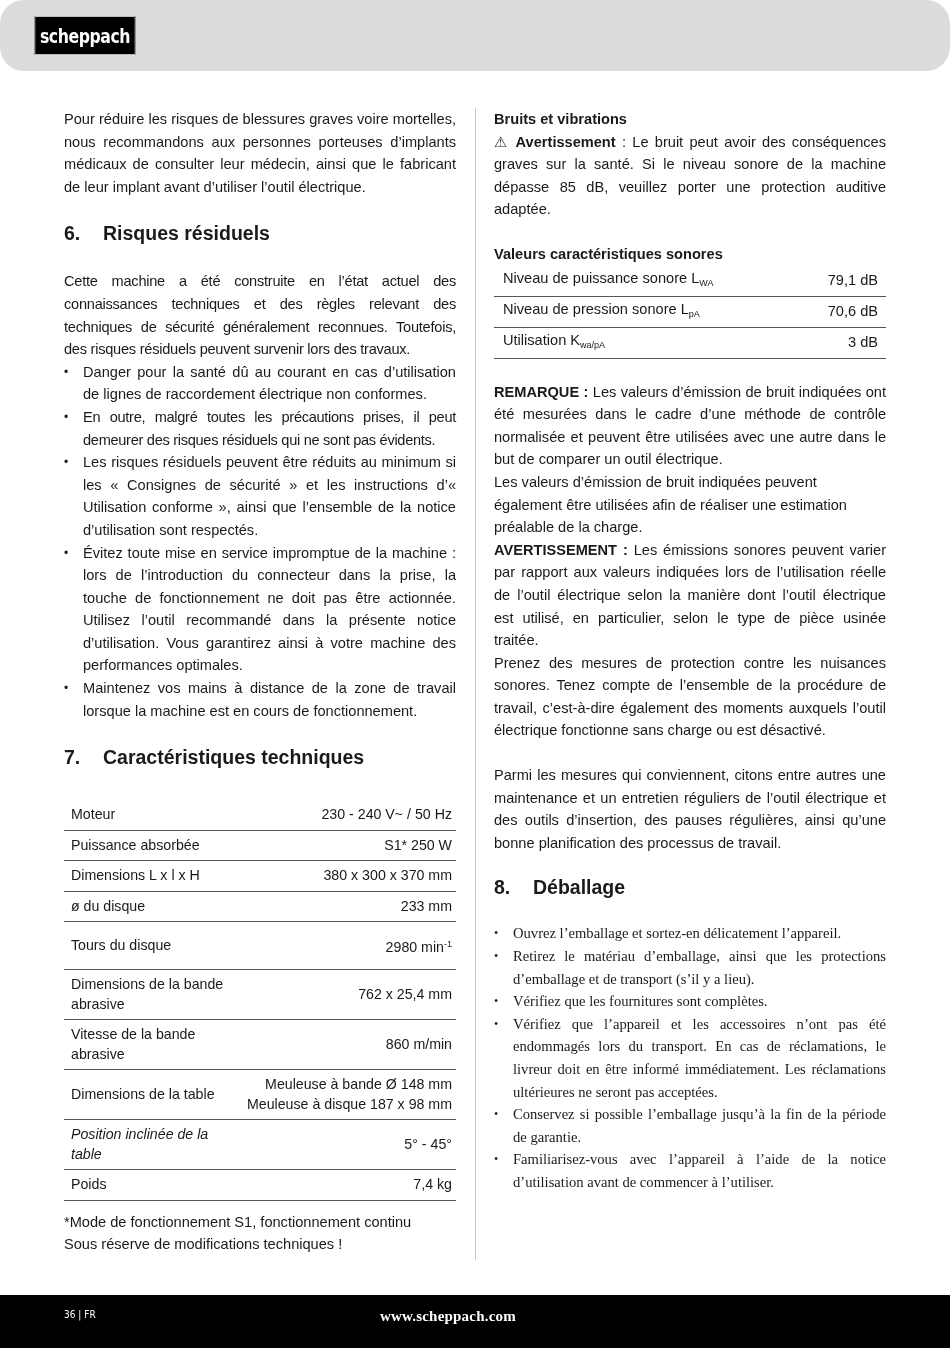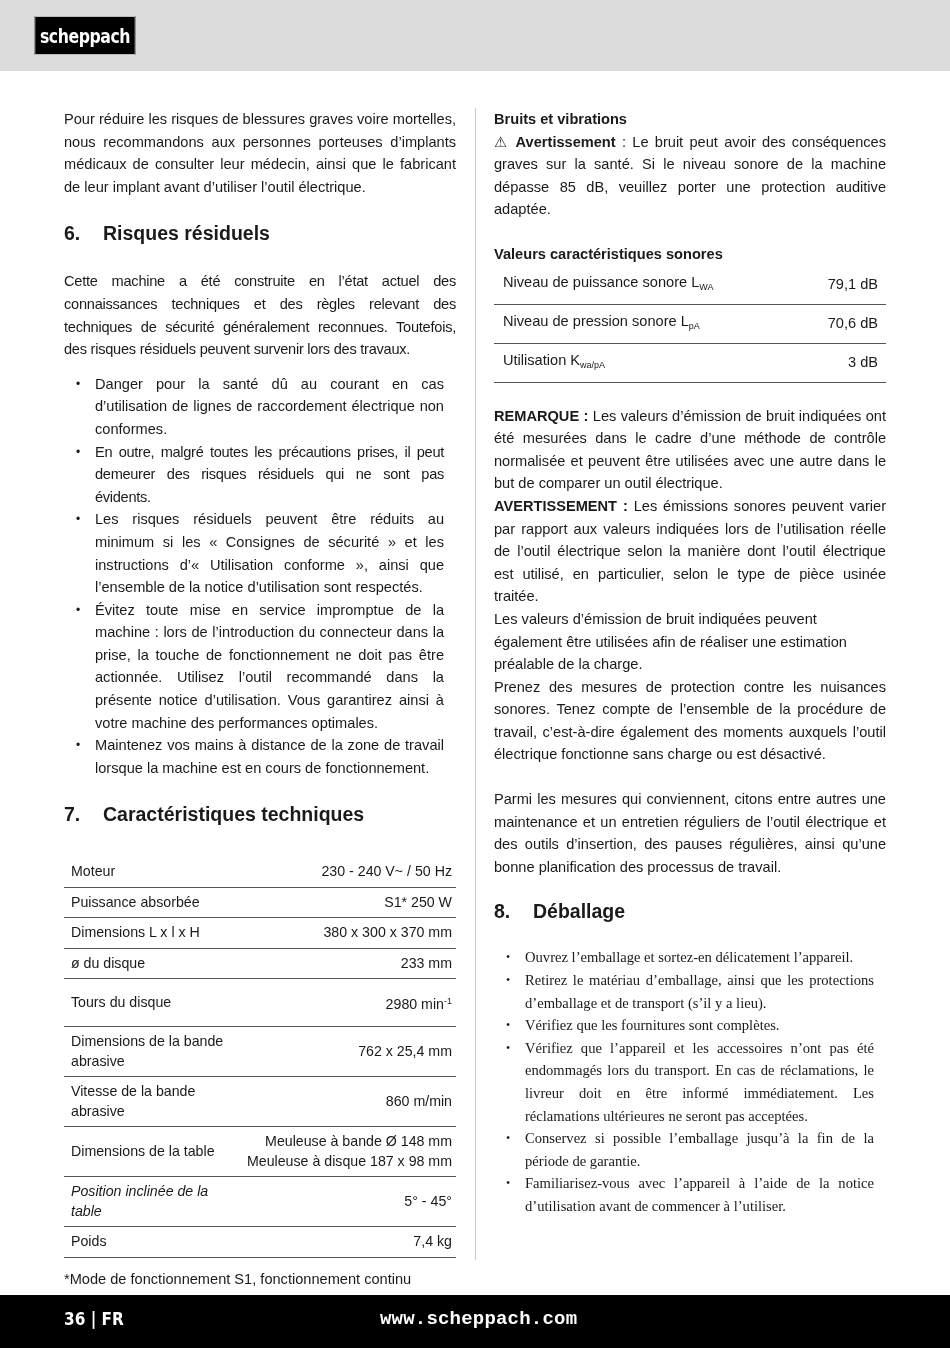--- a/index.html
+++ b/index.html
@@ -4,20 +4,21 @@
 <style>
   html, body { margin: 0; padding: 0; }
   body {
     width: 950px; height: 1348px; position: relative; overflow: hidden;
     background: #ffffff; color: #1a1a1a;
     font-family: "Liberation Sans", sans-serif;
   }
   .header {
     position: absolute; left: 0; top: 0; width: 950px; height: 71px;
     background: #dcdcdc;
+    border-radius: 24px;
   }
   .logo {
     position: absolute; left: 30px; top: 16px; width: 110px; height: 39px;
     background: #000; color: #fff; border: 1px solid #bbb; box-sizing: border-box;
     display: flex; align-items: center; justify-content: center;
     font-family: "DejaVu Sans Condensed", "DejaVu Sans", sans-serif;
     font-weight: bold; font-size: 19px; letter-spacing: -0.5px;
     transform: scaleX(0.92);
   }
   .col {
@@ -29,55 +30,54 @@
   .divider {
     position: absolute; left: 475px; top: 108px; width: 1px; height: 1152px;
     background: #c8c8c8;
   }
   p { margin: 0; text-align: justify; }
   .h2 {
     font-size: 19.5px; font-weight: bold; margin: 0; line-height: 26px;
     display: flex;
   }
   .h2 .num { width: 39px; }
-  ul.bullets { list-style: none; margin: 12px; padding: 0; }
+  ul.bullets { list-style: none; margin: 0; padding: 0; }
   ul.bullets li {
     position: relative; padding-left: 19px; text-align: justify;
   }
   ul.bullets li::before {
     content: "\2022"; position: absolute; left: 0; top: 0; font-size: 12px;
   }
   .h3 { font-weight: bold; margin: 0; }
   table.spec {
     width: 100%; border-collapse: collapse; font-size: 14.2px; line-height: 19.5px;
   }
   table.spec td {
     border-bottom: 1.5px solid #555; padding: 5px 7px;
     vertical-align: middle;
   }
   table.spec td.val { text-align: right; padding-right: 4px; }
   table.spec tr.tall td { height: 34px; }
-  table.sound { width: 100%; border-collapse: collapse; font-size: 14.6px; line-height: 24px; }
+  table.sound { width: 100%; border-collapse: collapse; font-size: 14.6px; line-height: 16px; }
   table.sound td { border-bottom: 1.5px solid #555; padding: 4px 9px 5px; }
   table.sound td.val { text-align: right; padding-right: 8px; }
   sub { font-size: 9px; vertical-align: -3px; }
   sup { font-size: 9px; vertical-align: 5px; }
   .b { font-weight: bold; }
   .footer {
     position: absolute; left: 0; top: 1295px; width: 950px; height: 53px;
     background: #000; color: #fff;
   }
   .footer .page {
-    position: absolute; left: 64px; top: 14px; font-size: 17px;
+    position: absolute; left: 64px; top: 14px; font-size: 10px;
     font-family: "DejaVu Sans Condensed", "DejaVu Sans", sans-serif;
-    font-weight: bold;
   }
   .footer .url {
-    position: absolute; left: 380px; top: 13px; font-size: 19px; font-weight: bold;
-    font-family: Liberation Mono, monospace; letter-spacing: 0.2px;
+    position: absolute; left: 380px; top: 13px; font-size: 15px; font-weight: bold;
+    font-family: Liberation Serif, serif; letter-spacing: 0.2px;
   }
 </style>
 </head>
 <body>
 
 <div class="header">
   <div class="logo">
     <span>scheppach</span>
   </div>
 </div>
@@ -175,22 +175,22 @@
         <td class="val">70,6 dB</td>
       </tr>
       <tr>
         <td><span>Utilisation K</span><sub>wa/pA</sub></td>
         <td class="val">3 dB</td>
       </tr>
     </tbody>
   </table>
 
   <p style="margin-top:22px;"><span class="b">REMARQUE :</span><span> Les valeurs d’émission de bruit indiquées ont été mesurées dans le cadre d’une méthode de contrôle normalisée et peuvent être utilisées avec une autre dans le but de comparer un outil électrique.</span></p>
+  <p style="text-align:left;">Les valeurs d’émission de bruit indiquées peuvent également être utilisées afin de réaliser une estimation préalable de la charge.</p>
   <p><span class="b">AVERTISSEMENT :</span><span> Les émissions sonores peuvent varier par rapport aux valeurs indiquées lors de l’utilisation réelle de l’outil électrique selon la manière dont l’outil électrique est utilisé, en particulier, selon le type de pièce usinée traitée.</span></p>
-  <p style="text-align:left;">Les valeurs d’émission de bruit indiquées peuvent également être utilisées afin de réaliser une estimation préalable de la charge.</p>
   <p>Prenez des mesures de protection contre les nuisances sonores. Tenez compte de l’ensemble de la procédure de travail, c’est-à-dire également des moments auxquels l’outil électrique fonctionne sans charge ou est désactivé.</p>
 
   <p style="margin-top:22px;">Parmi les mesures qui conviennent, citons entre autres une maintenance et un entretien réguliers de l’outil électrique et des outils d’insertion, des pauses régulières, ainsi qu’une bonne planification des processus de travail.</p>
 
   <div class="h2" style="margin-top:20px;">
     <span class="num">8.</span>
     <span>Déballage</span>
   </div>
 
   <ul class="bullets" style="margin-top:22px;font-family:Liberation Serif, serif;">

